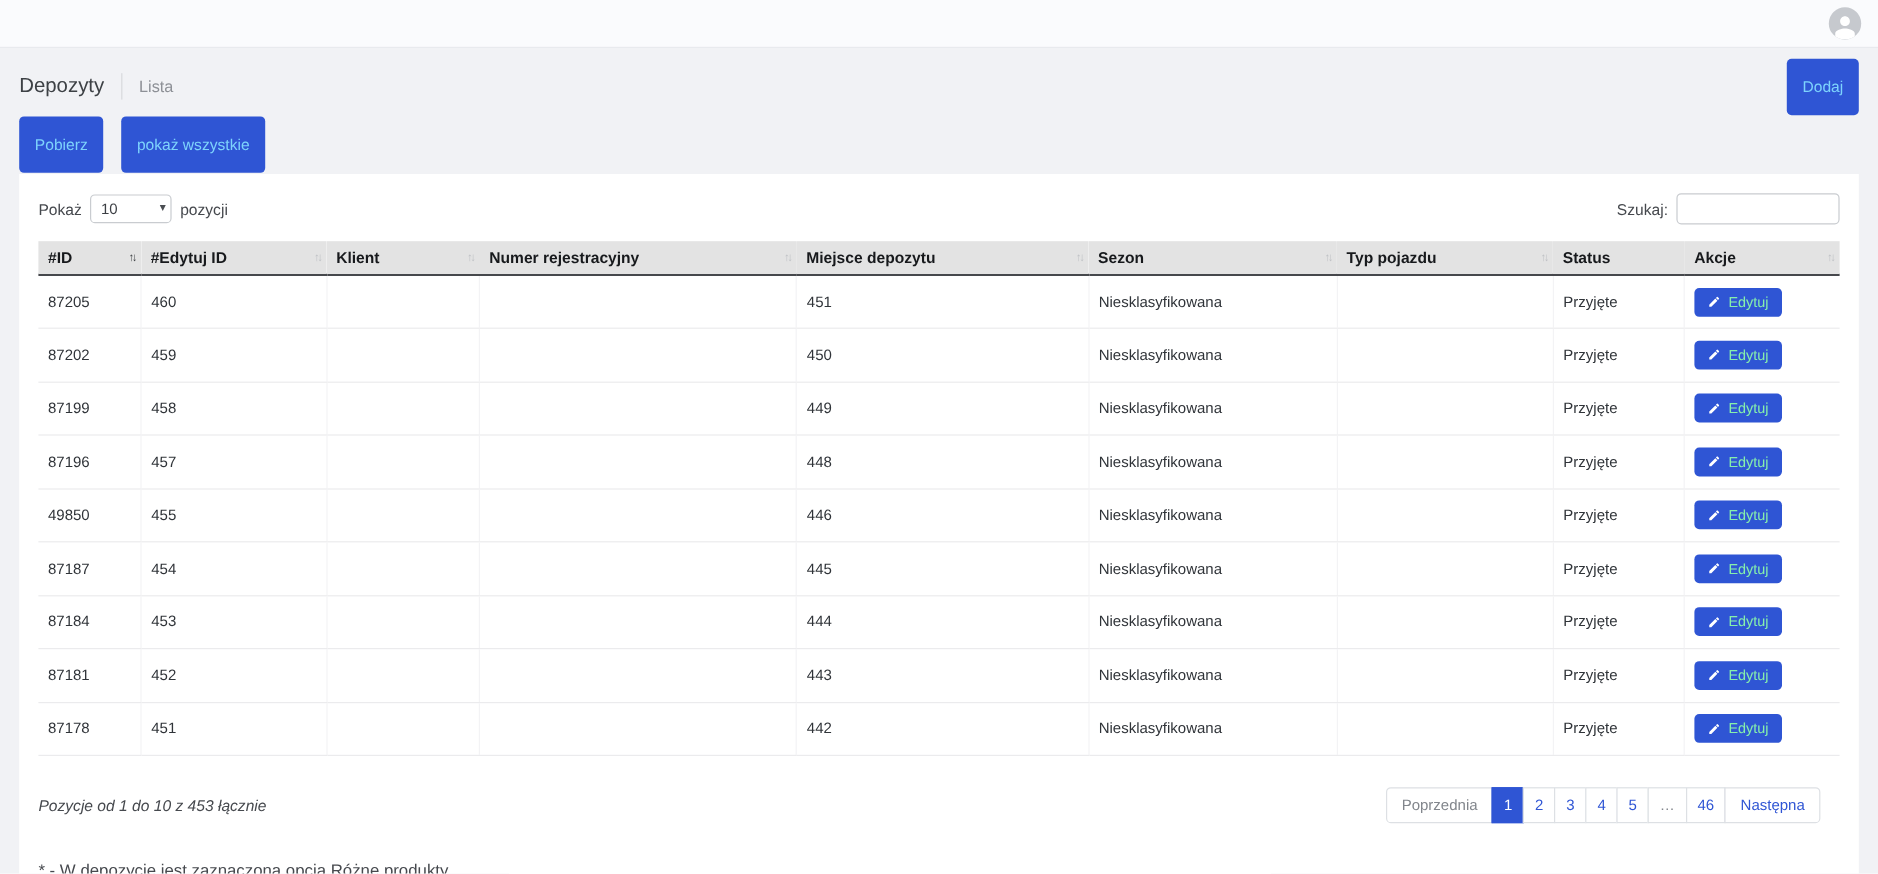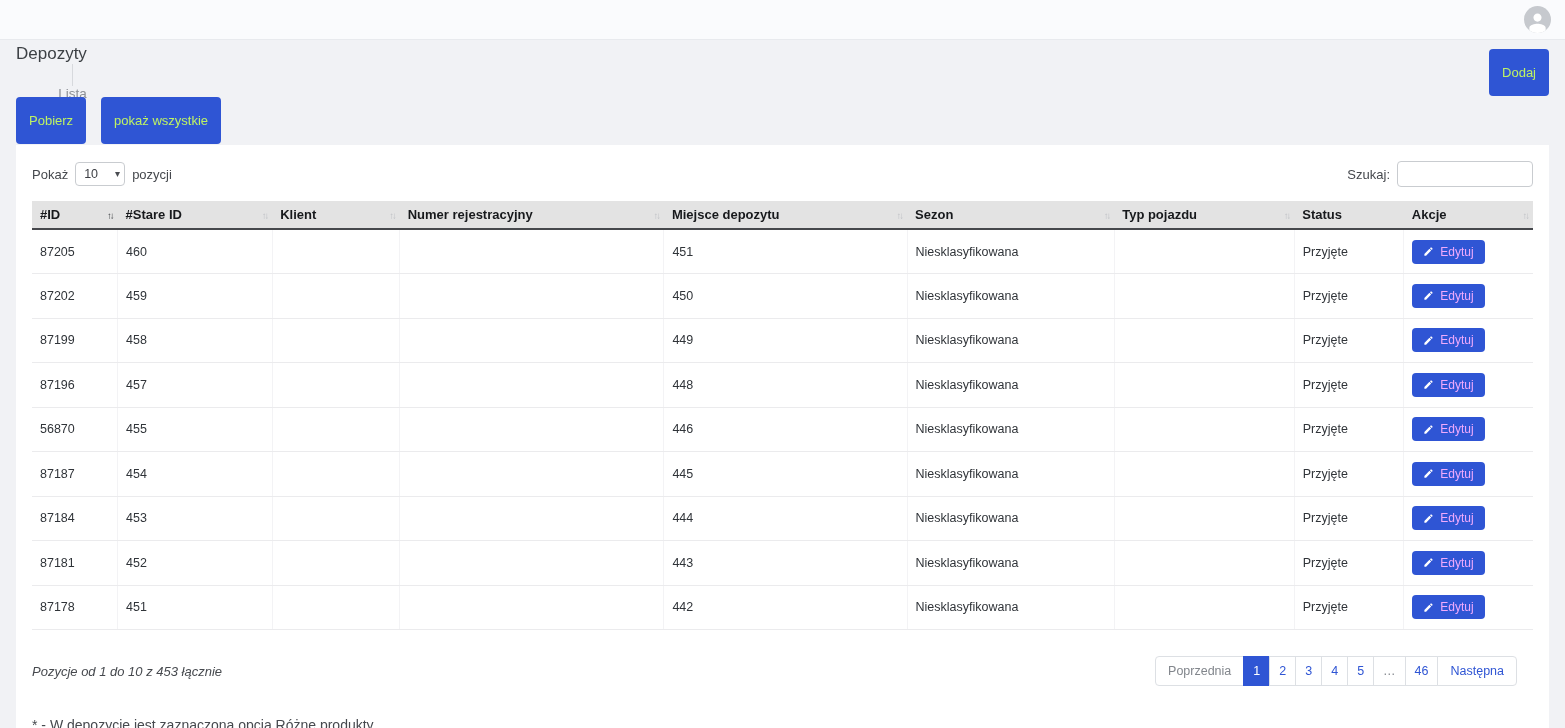--- a/index.html
+++ b/index.html
@@ -24,48 +24,48 @@
   }
   .avatar svg { width: 23px; height: 23px; margin-top: 4px; }
 
   
   .content { padding: 0 16px; }
 
   .page-head {
     margin-top: 18px; display: flex; align-items: center; justify-content: space-between;
     height: 28px;
   }
-  .title-wrap { display: flex; align-items: flex-end; flex-direction: column; }
+  .title-wrap { display: flex; align-items: center; }
   .page-title { font-size: 17px; font-weight: 500; color: #3d4145; }
   .title-divider { width: 1px; height: 22px; background: #d7d9dd; margin: 0 14px; }
   .breadcrumb { font-size: 13.5px; color: #8d9096; }
 
   .btn {
     display: inline-flex; align-items: center; justify-content: center; gap: 6px;
-    background: #2f55d4; color: #bef264; border: none; border-radius: 4px;
+    background: #2f55d4; color: #7dd3fc; border: none; border-radius: 4px;
     font-family: "Liberation Sans", sans-serif;
     font-size: 13px; padding: 17px 13px; cursor: pointer; line-height: 1;
   }
 
   .toolbar { margin-top: 11px; margin-bottom: 1px; display: flex; gap: 15px; }
 
   
   .card {
     background: #fff; min-height: 600px; padding: 16px 16px 14px;
   }
 
   .controls {
     display: flex; align-items: center; justify-content: space-between;
     margin-bottom: 14px; font-size: 13px; color: #45484d;
   }
   .length { display: flex; align-items: center; gap: 7px; }
   .select-wrap { position: relative; display: inline-block; }
   .select-wrap select {
     -webkit-appearance: none; appearance: none;
-    width: 50px; height: 24px; padding: 0 18px 0 8px;
+    width: 68px; height: 24px; padding: 0 18px 0 8px;
     border: 1px solid #c9ccd0; border-radius: 4px; background: #fff;
     font-family: "Liberation Sans", sans-serif; font-size: 12.5px; color: #3c3f44;
     cursor: pointer;
   }
   .select-chevron {
     position: absolute; right: 5px; top: 45%; transform: translateY(-50%);
     font-size: 10px; color: #4a4d52; pointer-events: none;
   }
   .search { display: flex; align-items: center; gap: 7px; }
   .search input {
@@ -91,21 +91,21 @@
   th.sorted .sort-icons { color: #3c3f43; }
   .data-table tbody td {
     height: 44.5px; padding: 0 8px; font-size: 12.5px; color: #303439;
     border-bottom: 1px solid #ebebed; background: #fff; white-space: nowrap;
     overflow: hidden;
   }
   .data-table tbody td + td { border-left: 1px solid #f3f3f5; }
 
   .edit-btn {
     display: inline-flex; align-items: center; gap: 6px;
-    background: #2f55d4; color: #f0abfc; border: none; border-radius: 4px;
+    background: #2f55d4; color: #86efac; border: none; border-radius: 4px;
     font-family: "Liberation Sans", sans-serif; font-size: 12px;
     padding: 6px 11px; cursor: pointer; line-height: 1;
   }
   .edit-btn svg { width: 11px; height: 11px; fill: #fff; }
 
   
   .table-footer {
     display: flex; align-items: center; justify-content: space-between;
     margin-top: 10px;
   }
@@ -177,21 +177,21 @@
           <col style="width: 17.6%;">
           <col style="width: 16.2%;">
           <col style="width: 13.8%;">
           <col style="width: 12%;">
           <col style="width: 7.3%;">
           <col style="width: 8.6%;">
         </colgroup>
       <thead>
         <tr id="header-row">
             <th class="sorted"><span>#ID</span><span class="sort-icons">↑↓</span></th>
-            <th><span>#Stare ID</span><span class="sort-icons">↑↓</span></th>
+            <th><span>#Edytuj ID</span><span class="sort-icons">↑↓</span></th>
             <th><span>Klient</span><span class="sort-icons">↑↓</span></th>
             <th><span>Numer rejestracyjny</span><span class="sort-icons">↑↓</span></th>
             <th><span>Miejsce depozytu</span><span class="sort-icons">↑↓</span></th>
             <th><span>Sezon</span><span class="sort-icons">↑↓</span></th>
             <th><span>Typ pojazdu</span><span class="sort-icons">↑↓</span></th>
             <th class="no-sort"><span>Status</span></th>
             <th><span>Akcje</span><span class="sort-icons">↑↓</span></th>
           </tr>
       </thead>
       <tbody id="table-body">
@@ -253,21 +253,21 @@
             <td></td>
             <td>Przyjęte</td>
             <td><button class="edit-btn">
                 <svg viewBox="0 0 24 24">
                   <path d="M3 17.25V21h3.75L17.81 9.94l-3.75-3.75L3 17.25zM20.71 7.04c.39-.39.39-1.02 0-1.41l-2.34-2.34a.996.996 0 0 0-1.41 0l-1.83 1.83 3.75 3.75 1.83-1.83z"></path>
                 </svg>
                 <span>Edytuj</span>
               </button></td>
           </tr>
           <tr>
-            <td>56870</td>
+            <td>49850</td>
             <td>455</td>
             <td></td>
             <td></td>
             <td>446</td>
             <td>Niesklasyfikowana</td>
             <td></td>
             <td>Przyjęte</td>
             <td><button class="edit-btn">
                 <svg viewBox="0 0 24 24">
                   <path d="M3 17.25V21h3.75L17.81 9.94l-3.75-3.75L3 17.25zM20.71 7.04c.39-.39.39-1.02 0-1.41l-2.34-2.34a.996.996 0 0 0-1.41 0l-1.83 1.83 3.75 3.75 1.83-1.83z"></path>

